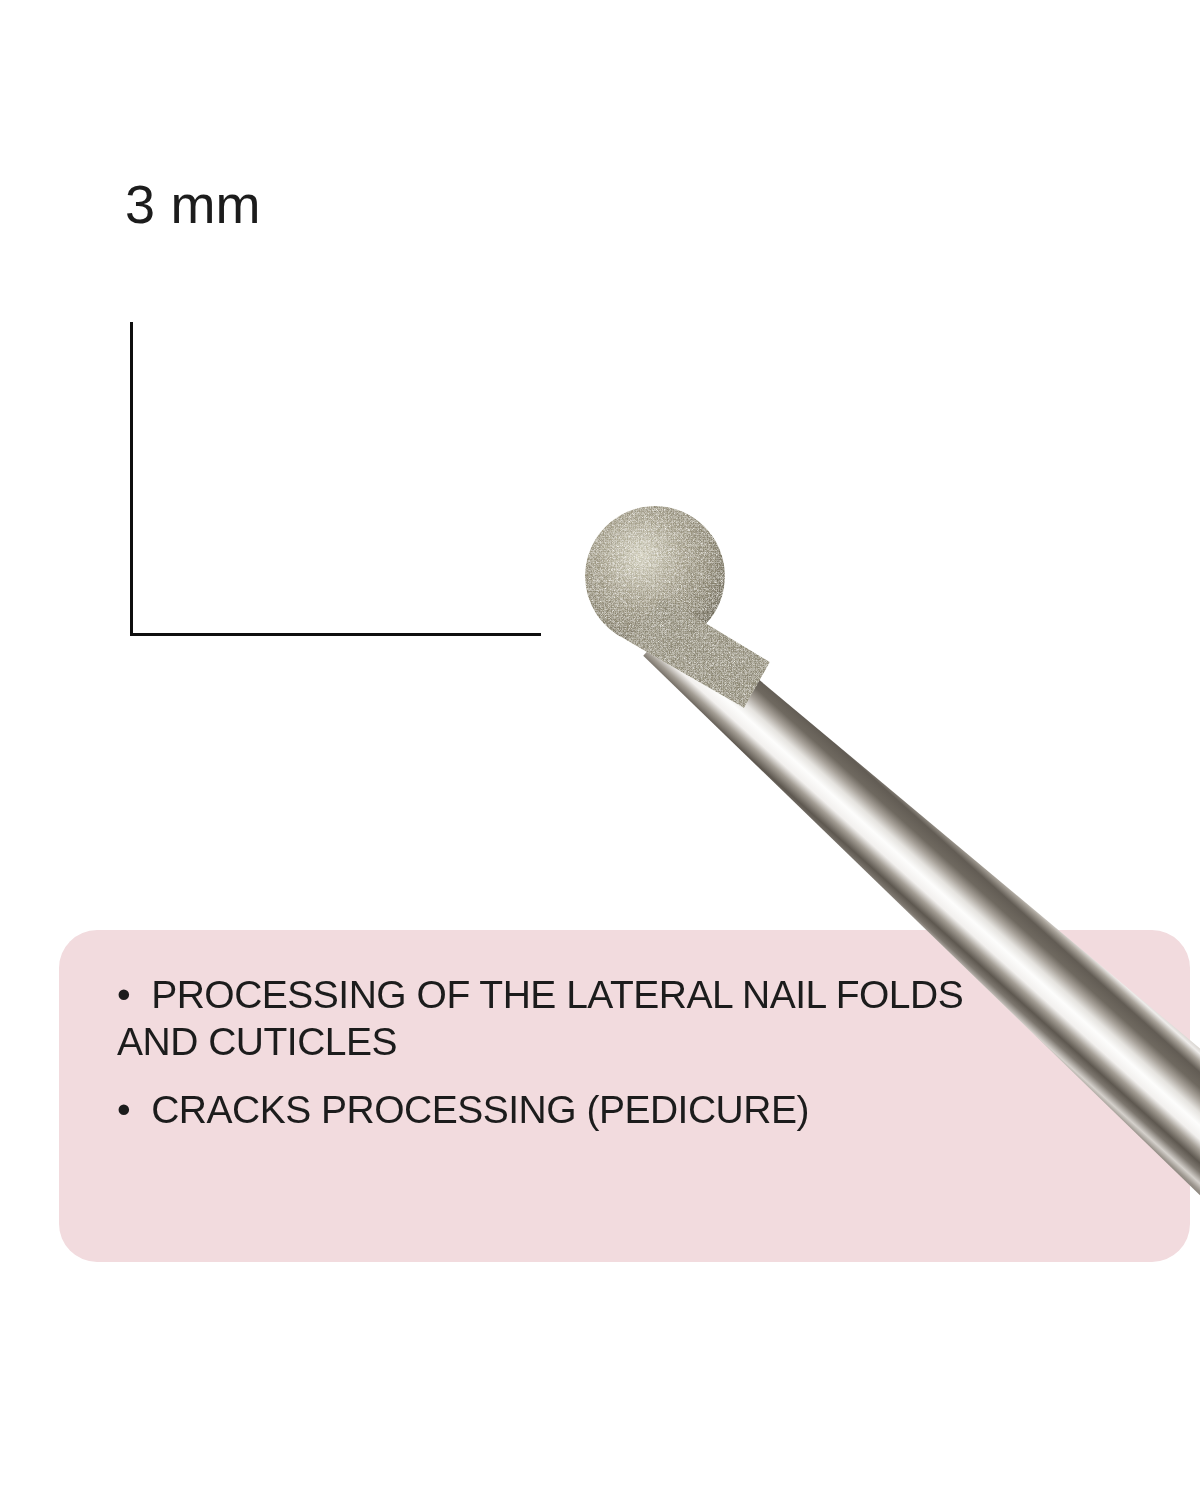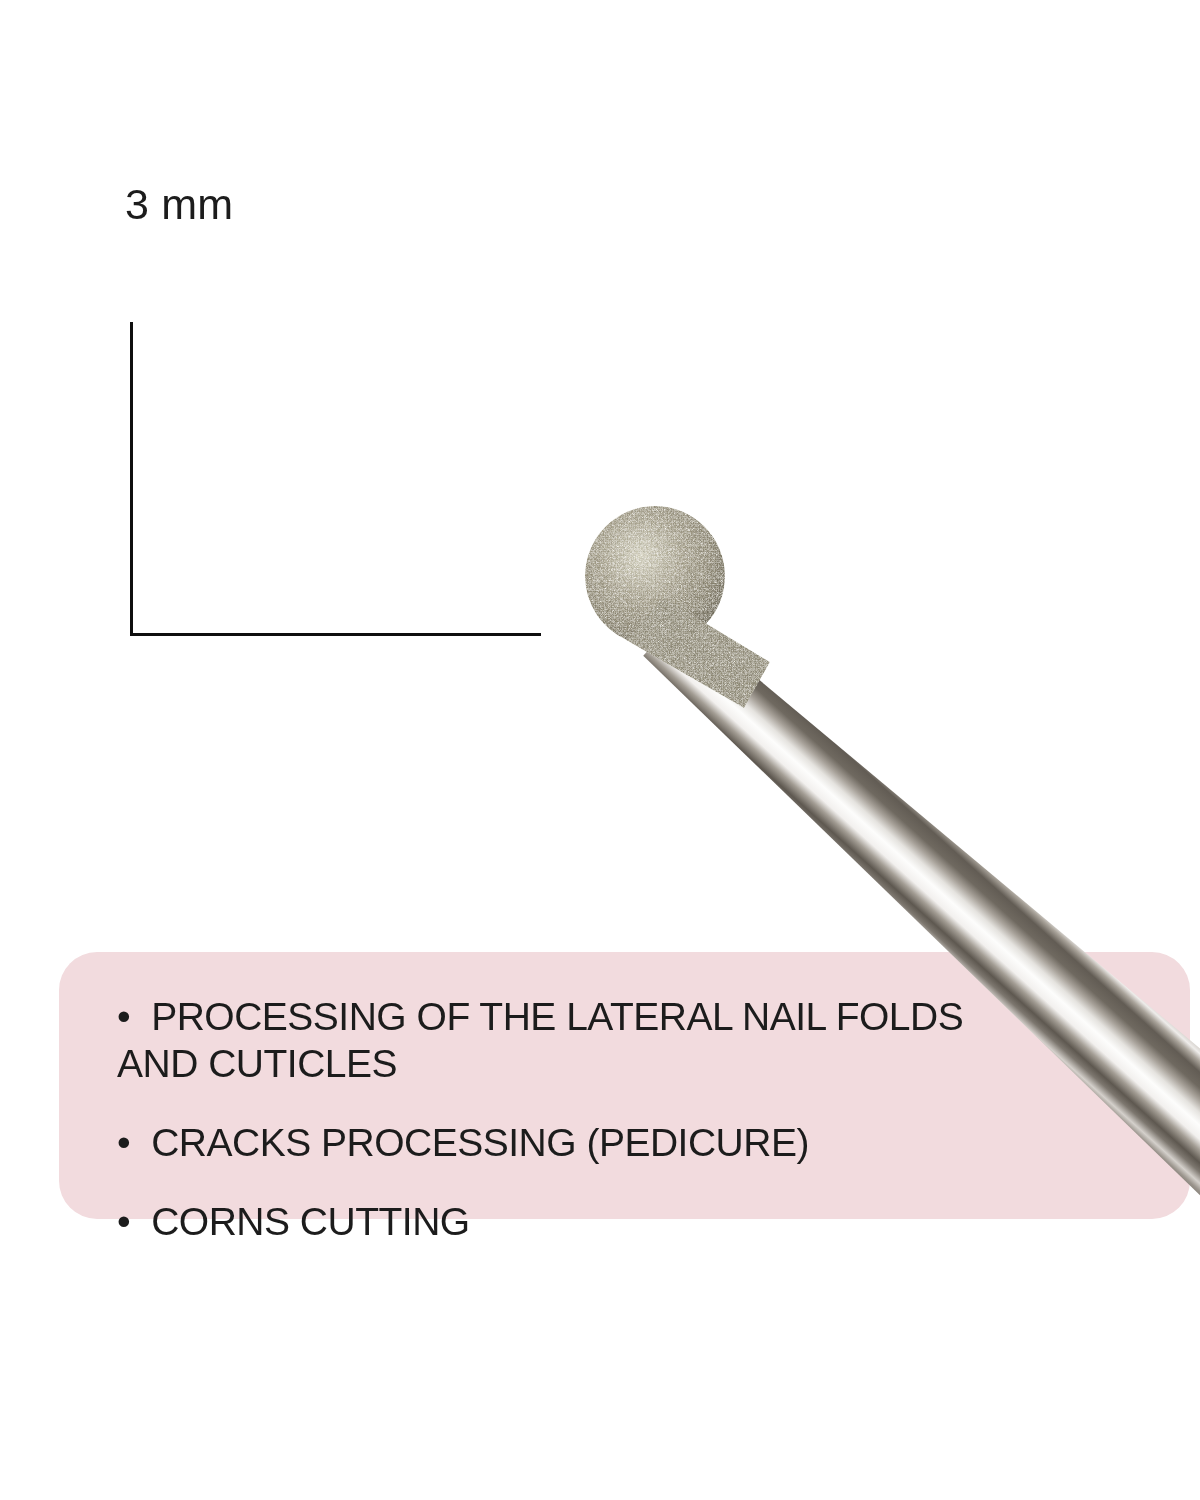--- a/index.html
+++ b/index.html
@@ -7,48 +7,48 @@
     position:relative;
     width:1200px;height:1500px;
     background:var(--background,#ffffff);
     overflow:hidden;
     font-family:"Liberation Sans",sans-serif;
     color:var(--text,#1c1c1c);
   }
   
   .spec{
     position:absolute;left:125px;top:179px;
-    font-size:43px;line-height:51px;
+    font-size:54px;line-height:51px;
     letter-spacing:0.2px;
     color:var(--text,#1c1c1c);
     font-weight:400;
   }
   
   .bracket{
     position:absolute;left:130px;top:322px;
     width:408px;height:311px;
     border-left:3px solid var(--bracket,#0f0f0f);
     border-bottom:3px solid var(--bracket,#0f0f0f);
   }
   
   .panel{
-    position:absolute;left:59px;top:952px;
-    width:1131px;height:267px;
+    position:absolute;left:59px;top:930px;
+    width:1131px;height:332px;
     border-radius:38px;
     background:var(--panel_pink,#f2dbde);
     box-sizing:border-box;
     padding:41px 0 0 58px;
   }
   .features{width:932px;}
   .feature{
     font-size:39px;line-height:47px;
     letter-spacing:-0.5px;
     color:var(--text,#1c1c1c);
   }
-  .feature + .feature{margin-top:32px;}
+  .feature + .feature{margin-top:21px;}
   .feature .bullet{margin-right:21px;}
   
   .tool{
     position:absolute;left:0;top:0;
     pointer-events:none;
   }
 </style>
 </head>
 <body>
 
@@ -57,21 +57,20 @@
   <div class="spec">
     <div>3 mm</div>
   </div>
 
   <div class="bracket"></div>
 
   <div class="panel">
     <div class="features">
       <div class="feature"><span class="bullet">•</span><span>PROCESSING OF THE LATERAL NAIL FOLDS AND CUTICLES</span></div>
       <div class="feature"><span class="bullet">•</span><span>CRACKS PROCESSING (PEDICURE)</span></div>
-      <div class="feature"><span class="bullet">•</span><span>CORNS CUTTING</span></div>
     </div>
   </div>
 
   <svg class="tool" width="1200" height="1500" viewBox="0 0 1200 1500" xmlns="http://www.w3.org/2000/svg">
     <defs>
       <radialGradient id="ballG" cx="40%" cy="36%" r="75%">
         <stop offset="0%" stop-color="#e8e4d8"></stop>
         <stop offset="40%" stop-color="#b5ae9e"></stop>
         <stop offset="70%" stop-color="#9a9383"></stop>
         <stop offset="90%" stop-color="#7c7668"></stop>

